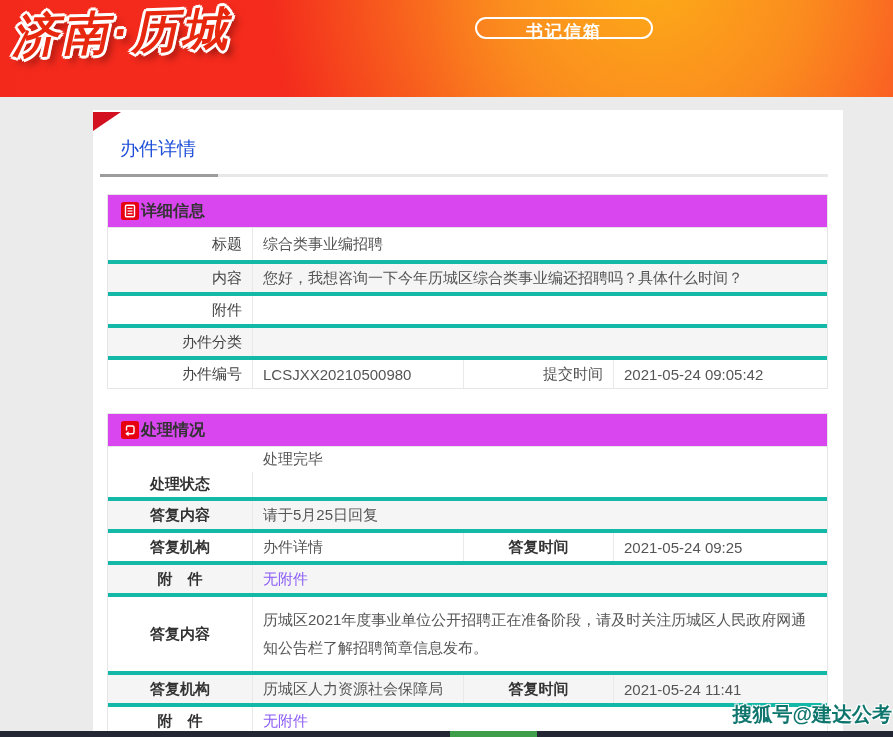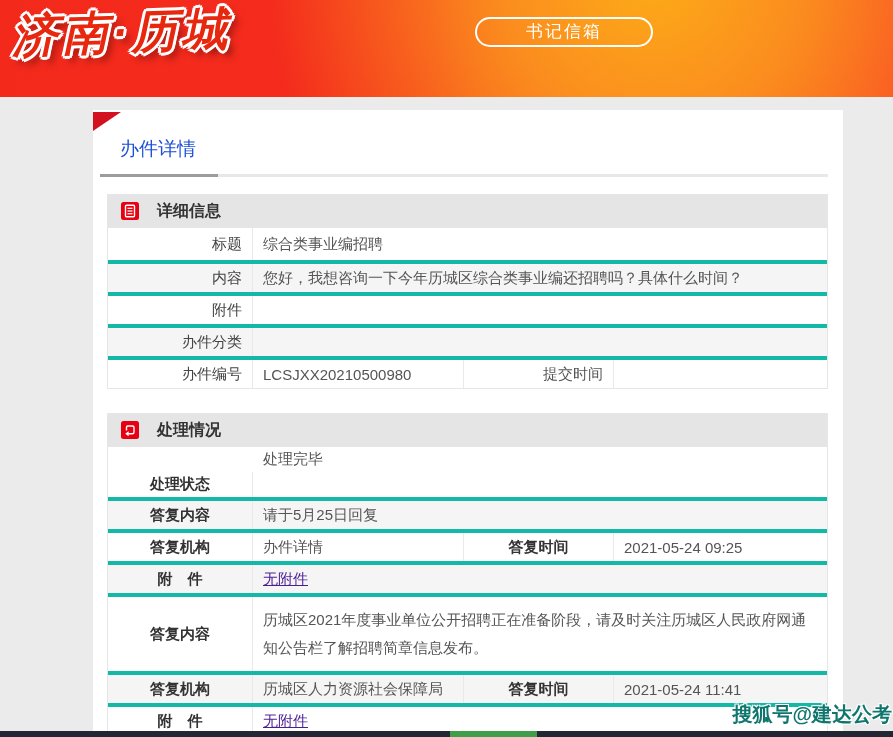--- a/index.html
+++ b/index.html
@@ -21,58 +21,58 @@
   .logo {
     position:absolute; left:12px; top:2px;
     font-size:46px; font-weight:900; font-style:italic;
     letter-spacing:4px; color:#e8270f; transform:rotate(-2deg);
     text-shadow:
       -2px -2px 0 #fff, 2px -2px 0 #fff, -2px 2px 0 #fff, 2px 2px 0 #fff,
       0 -3px 0 #fff, 0 3px 0 #fff, -3px 0 0 #fff, 3px 0 0 #fff,
       5px 6px 7px rgba(60,0,0,.5);
   }
   .mailbox-btn {
-    position:absolute; left:475px; top:17px; width:178px; height:30px;
+    position:absolute; left:475px; top:17px; width:178px; height:22px;
     border:2px solid #fff; border-radius:16px; background:transparent;
-    color:#fff; font-size:17px; font-weight:normal; letter-spacing:2px;
+    color:#fff; font-size:17px; font-weight:bold; letter-spacing:2px;
     text-align:center; line-height:26px; cursor:pointer;
   }
 
   
   .card {
     position:absolute; left:93px; top:110px; width:750px; height:640px;
     background:#fff; padding:0 15px 0 14px;
   }
   .corner-tri { position:absolute; left:0; top:2px; width:28px; height:19px; }
 
   .page-title {
     margin:26px 0 12px 13px;
     font-size:19px; font-weight:normal; color:#1d4ed8;
   }
   .title-divider { position:relative; height:3px; background:#e8e8e8; margin:0 0 17px -7px; }
   .title-divider .dark { position:absolute; left:0; top:0; width:118px; height:3px; background:#9c9c9c; }
 
   
   .tbl { border:1px solid #e6e6e6; margin-bottom:24px; }
   .tbl-header {
-    display:flex; align-items:center; gap:18px;
-    height:33px; background:#e5e5e5; border-bottom:1px solid #e6e6e6;
+    display:flex; align-items:center; gap:2px;
+    height:33px; background:#d946ef; border-bottom:1px solid #e6e6e6;
     padding-left:13px; font-size:16px; font-weight:bold; color:#333;
   }
   .tbl-header svg { display:block; }
   .t-row { display:grid; grid-template-columns:145px 211px 150px 1fr; min-height:32px; }
   .t-row + .t-row { border-top:4px solid #14b8a6; }
   .t-row.alt { background:#f5f5f5; }
   .cell { display:flex; align-items:center; padding:3px 10px; font-size:15px; color:#555; }
   .cell.lbl { border-right:1px solid #e9e9e9; color:#444; }
   .cell.lbl-right { justify-content:flex-end; }
   .cell.lbl-mid { justify-content:center; font-weight:bold; color:#333; }
   .cell.span3 { grid-column:2 / 5; }
   .cell.bordered { border-right:1px solid #e9e9e9; }
-  .cell.muted { color:#4c1d95;text-decoration:underline; }
+  .cell.muted { color:#8b5cf6; }
   .cell.tall { line-height:28px; padding-top:9px; padding-bottom:9px; align-items:flex-start; }
 
   
   .watermark {
     position:fixed; right:1px; bottom:9px;
     font-size:20px; font-weight:bold; color:#0f766e; letter-spacing:0;
     text-shadow:-1px -1px 0 #fff,1px -1px 0 #fff,-1px 1px 0 #fff,1px 1px 0 #fff;
   }
   .bottom-bar { position:fixed; left:0; bottom:0; width:100%; height:6px; background:#232733; }
   .bottom-bar .green { position:absolute; left:450px; top:0; width:87px; height:6px; background:#3f9e4a; }
@@ -120,20 +120,21 @@
       <div class="cell span3"></div>
     </div>
     <div class="t-row alt">
       <div class="cell lbl lbl-right">办件分类</div>
       <div class="cell span3"></div>
     </div>
     <div class="t-row">
       <div class="cell lbl lbl-right">办件编号</div>
       <div class="cell bordered">LCSJXX20210500980</div>
       <div class="cell lbl-right bordered">提交时间</div>
+      <div class="cell">2021-05-24 09:05:42</div>
     </div>
   </div>
 
   <div class="tbl">
     <div class="tbl-header">
       <svg width="18" height="18" viewBox="0 0 18 18">
         <rect x="0" y="0" width="18" height="18" rx="2.5" fill="#e60012"></rect>
         <path d="M5.5 9.5 L5.5 6.2 Q5.5 5 6.7 5 L11.5 5 Q13 5 13 6.6 L13 11 Q13 12.8 11.3 12.8 L6.8 12.8" fill="none" stroke="#fff" stroke-width="1.4"></path>
         <polygon points="7.6,10.3 7.6,15.2 4.2,12.8" fill="#fff"></polygon>
       </svg>

